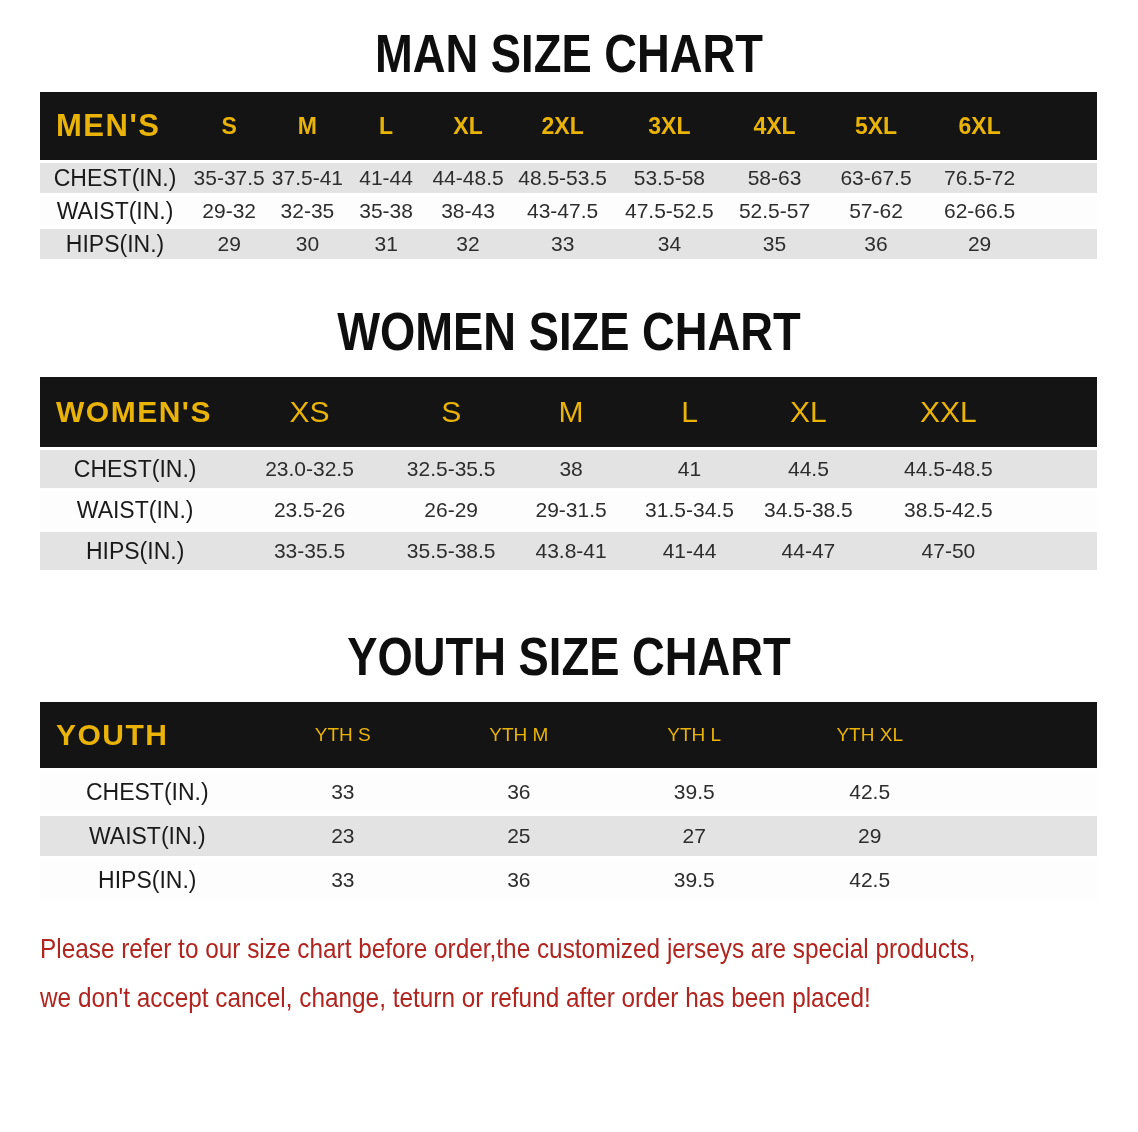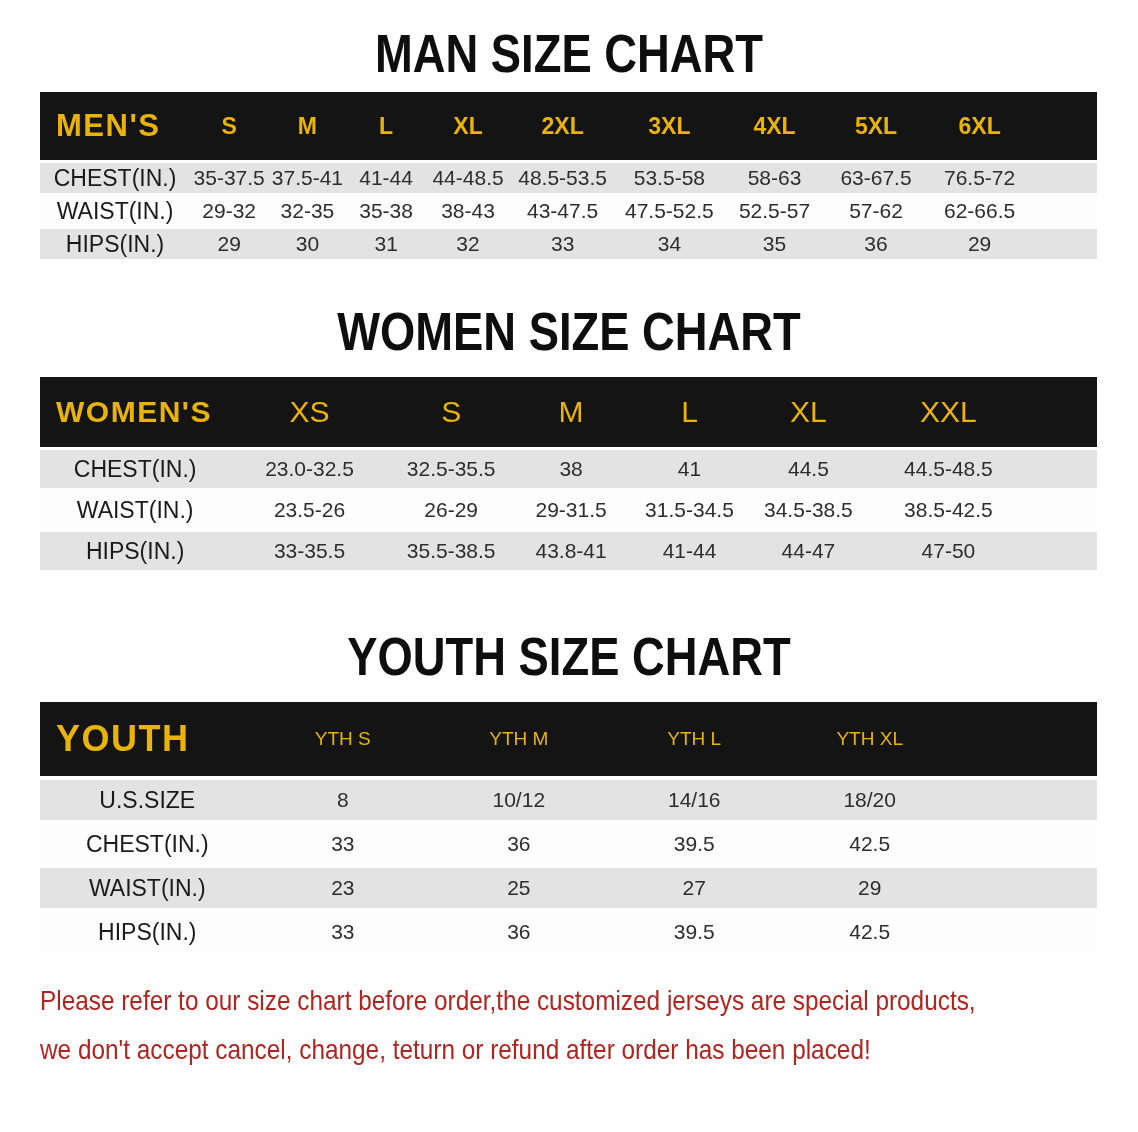--- a/index.html
+++ b/index.html
@@ -56,21 +56,21 @@
   }
   .size-table th.corner {
     text-align: left; padding-left: 16px; letter-spacing: 1.5px;
   }
 
   .sec-mens   th { height: 48px; font-size: 23px; }
   .sec-mens   th.corner { font-size: 31px; }
   .sec-womens th { height: 70px; font-size: 30px; font-weight: 400; }
   .sec-womens th.corner { font-size: 30px; font-weight: bold; }
   .sec-youth  th { height: 64px; font-size: 19px; font-weight: 400; }
-  .sec-youth  th.corner { font-size: 36px; font-weight: bold; }
+  .sec-youth  th.corner { font-size: 30px; font-weight: bold; }
 
   .size-table td {
     text-align: center; padding: 0;
     color: #2d2d2d; white-space: nowrap; overflow: hidden;
   }
   .sec-mens   td { height: 30px; font-size: 21px; }
   .sec-womens td { height: 38px; font-size: 21px; }
   .sec-youth  td { height: 40px; font-size: 21px; }
   .size-table td.row-label { color: #1a1a1a; font-size: 23px; }
 
@@ -241,28 +241,20 @@
             <tr>
               <th class="corner">YOUTH</th>
               <th>YTH S</th>
               <th>YTH M</th>
               <th>YTH L</th>
               <th>YTH XL</th>
               <th class="spacer"></th>
             </tr>
           </thead>
           <tbody>
-            <tr class="stripe-gray">
-              <td class="row-label">U.S.SIZE</td>
-              <td>8</td>
-              <td>10/12</td>
-              <td>14/16</td>
-              <td>18/20</td>
-              <td class="spacer"></td>
-            </tr>
             <tr class="stripe-white">
               <td class="row-label">CHEST(IN.)</td>
               <td>33</td>
               <td>36</td>
               <td>39.5</td>
               <td>42.5</td>
               <td class="spacer"></td>
             </tr>
             <tr class="stripe-gray">
               <td class="row-label">WAIST(IN.)</td>

